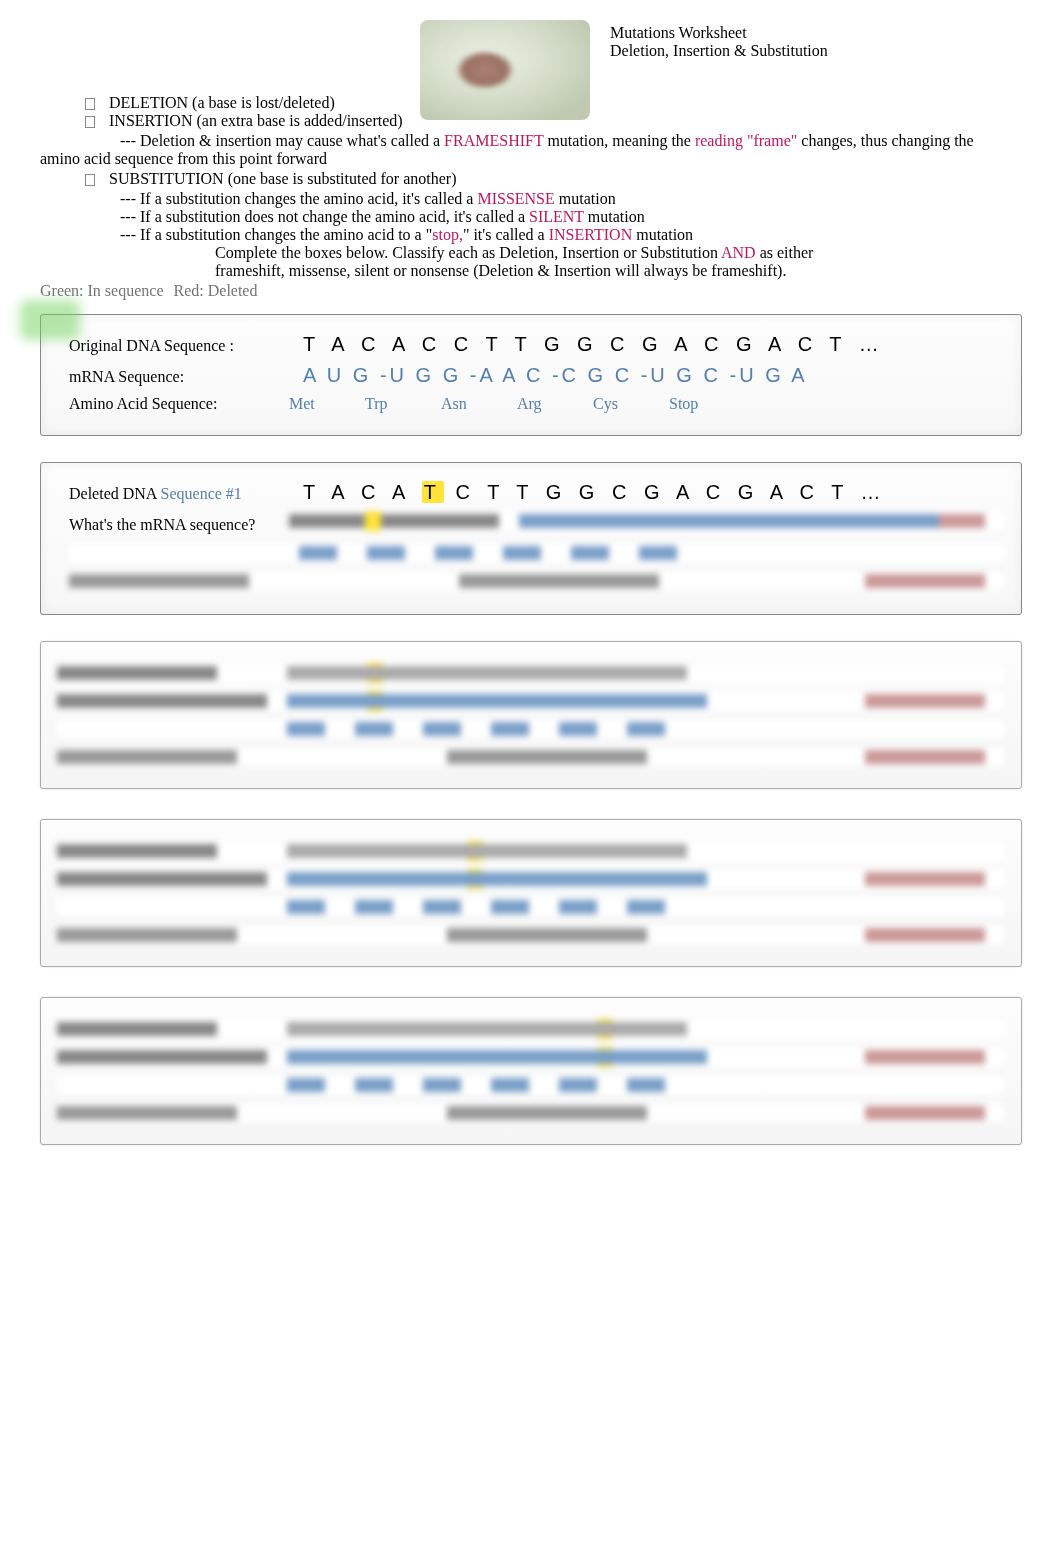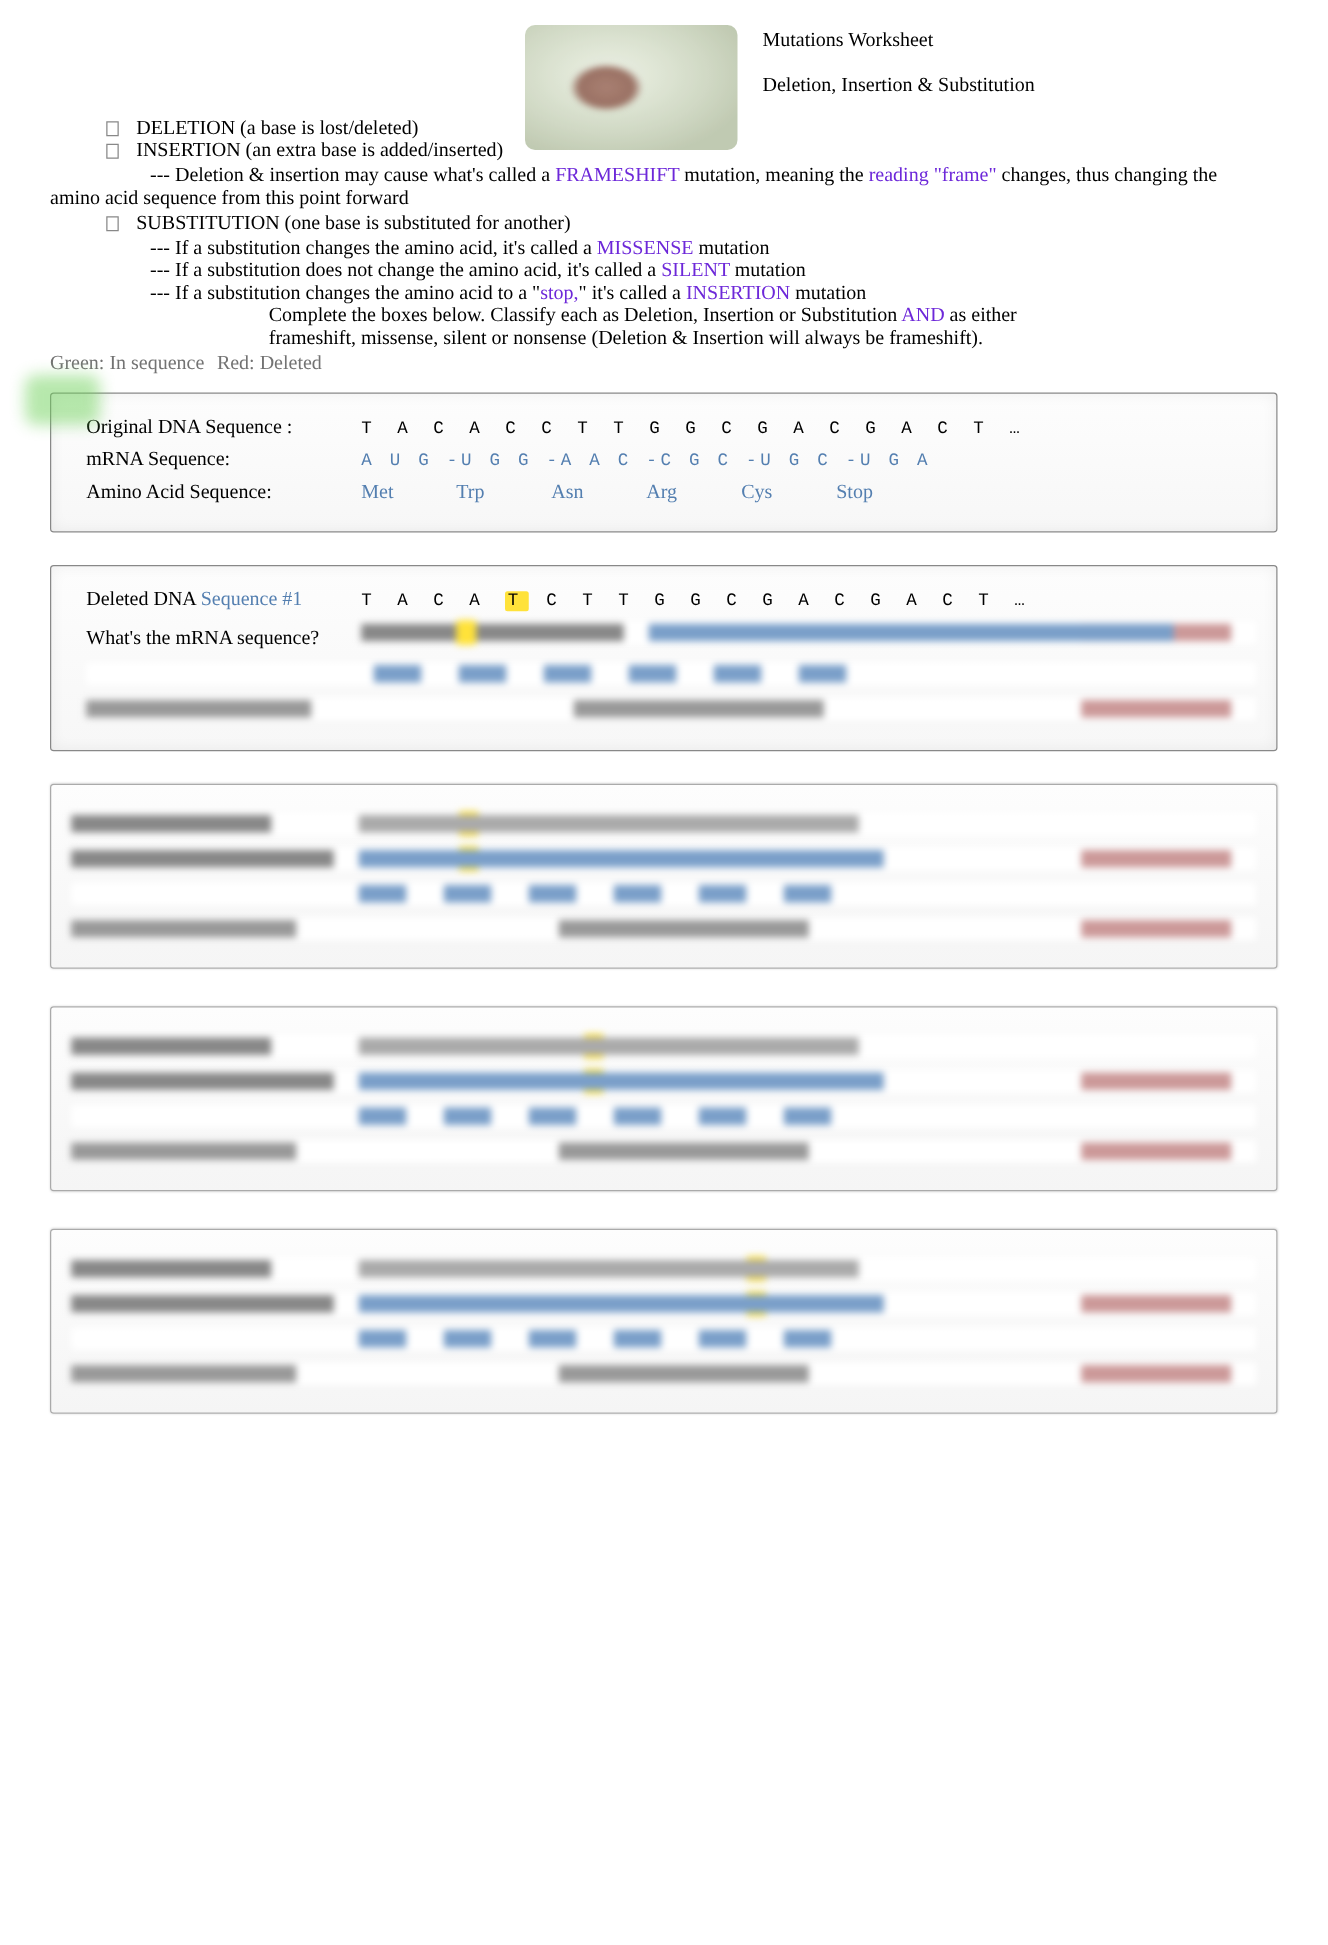--- a/index.html
+++ b/index.html
@@ -32,49 +32,48 @@
     position:absolute;
     left:35px; top:30px;
     width:60px; height:40px;
     background: radial-gradient(ellipse, #9a6a5a 0%, #8a5a4a 50%, transparent 70%);
     border-radius:50%;
     filter: blur(2px);
   }
   .header-titles {
     display:flex;
     flex-direction: column;
-    gap: 18px;
     margin-top: 4px;
   }
   .title { font-size: 16px; }
   .intro { margin-top: -30px; }
   ul.bullets { margin: 2px 0 2px 45px; padding: 0; }
   ul.bullets li { list-style: none; margin: 0; }
   ul.bullets li::before {
     content: ""; display:inline-block; width:8px; height:10px;
     border:1px solid #888; margin-right:14px; vertical-align:middle;
   }
   .indent1 { margin-left: 80px; }
   .indent2 { margin-left: 175px; }
-  .redword { color: #6d28d9; }
+  .redword { color: #be185d; }
   .legend { margin: 2px 0 10px 0; }
   .green { color: #737373; }
   .red { color: #737373; }
 
   .box {
     border: 1px solid #888;
     border-radius: 3px;
     background: linear-gradient(#fdfdfd,#f7f7f7);
     box-shadow: inset 0 0 12px rgba(0,0,0,0.06);
     padding: 10px 16px 14px 28px;
     margin: 14px 0 26px 0;
   }
   .row { display:flex; align-items:baseline; margin: 8px 0; }
   .label { width: 220px; flex-shrink:0; }
-  .seq { font-family: Liberation Mono, monospace; letter-spacing: 6px; font-size: 14px; }
+  .seq { font-family: Liberation Sans, sans-serif; letter-spacing: 6px; font-size: 20px; margin-left: 14px; }
   .seq-tight { letter-spacing: 3px; }
   .blue { color: #547fb0; }
   .codon-row { display:flex; gap: 36px; }
   .codon { color:#547fb0; min-width:40px; }
   .hl { background:#ffe23a; padding: 0 2px; border-radius:2px; }
 
   
   .blurbox {
     border: 1px solid #aaa;
     border-radius: 3px;

